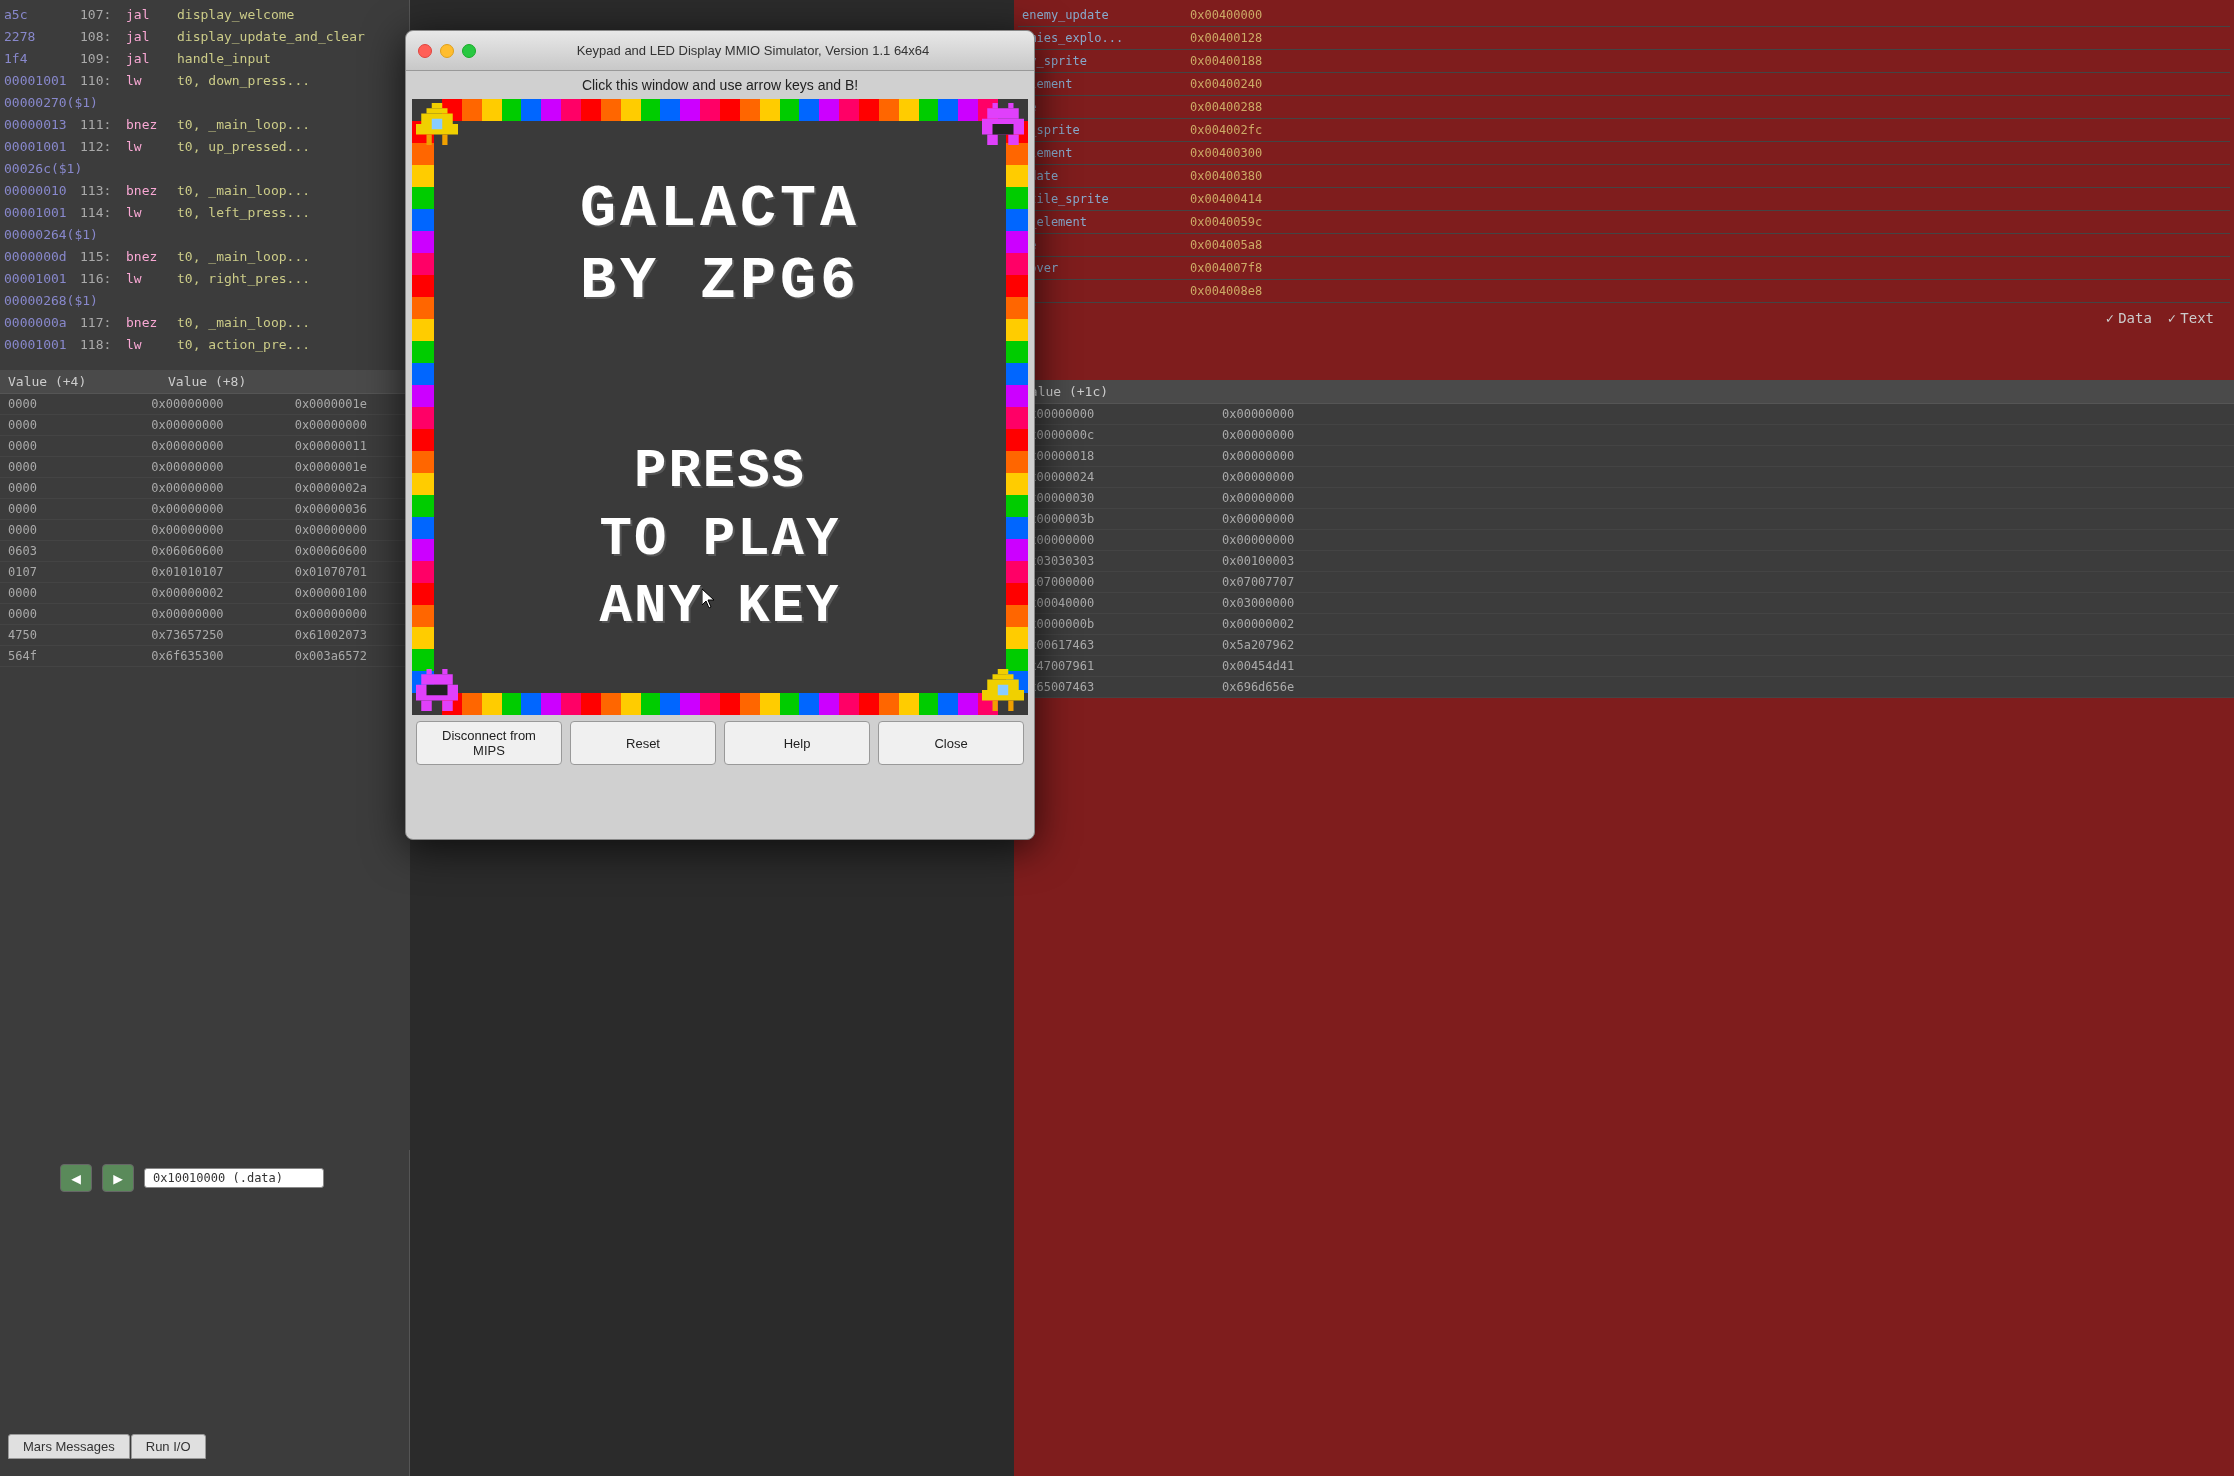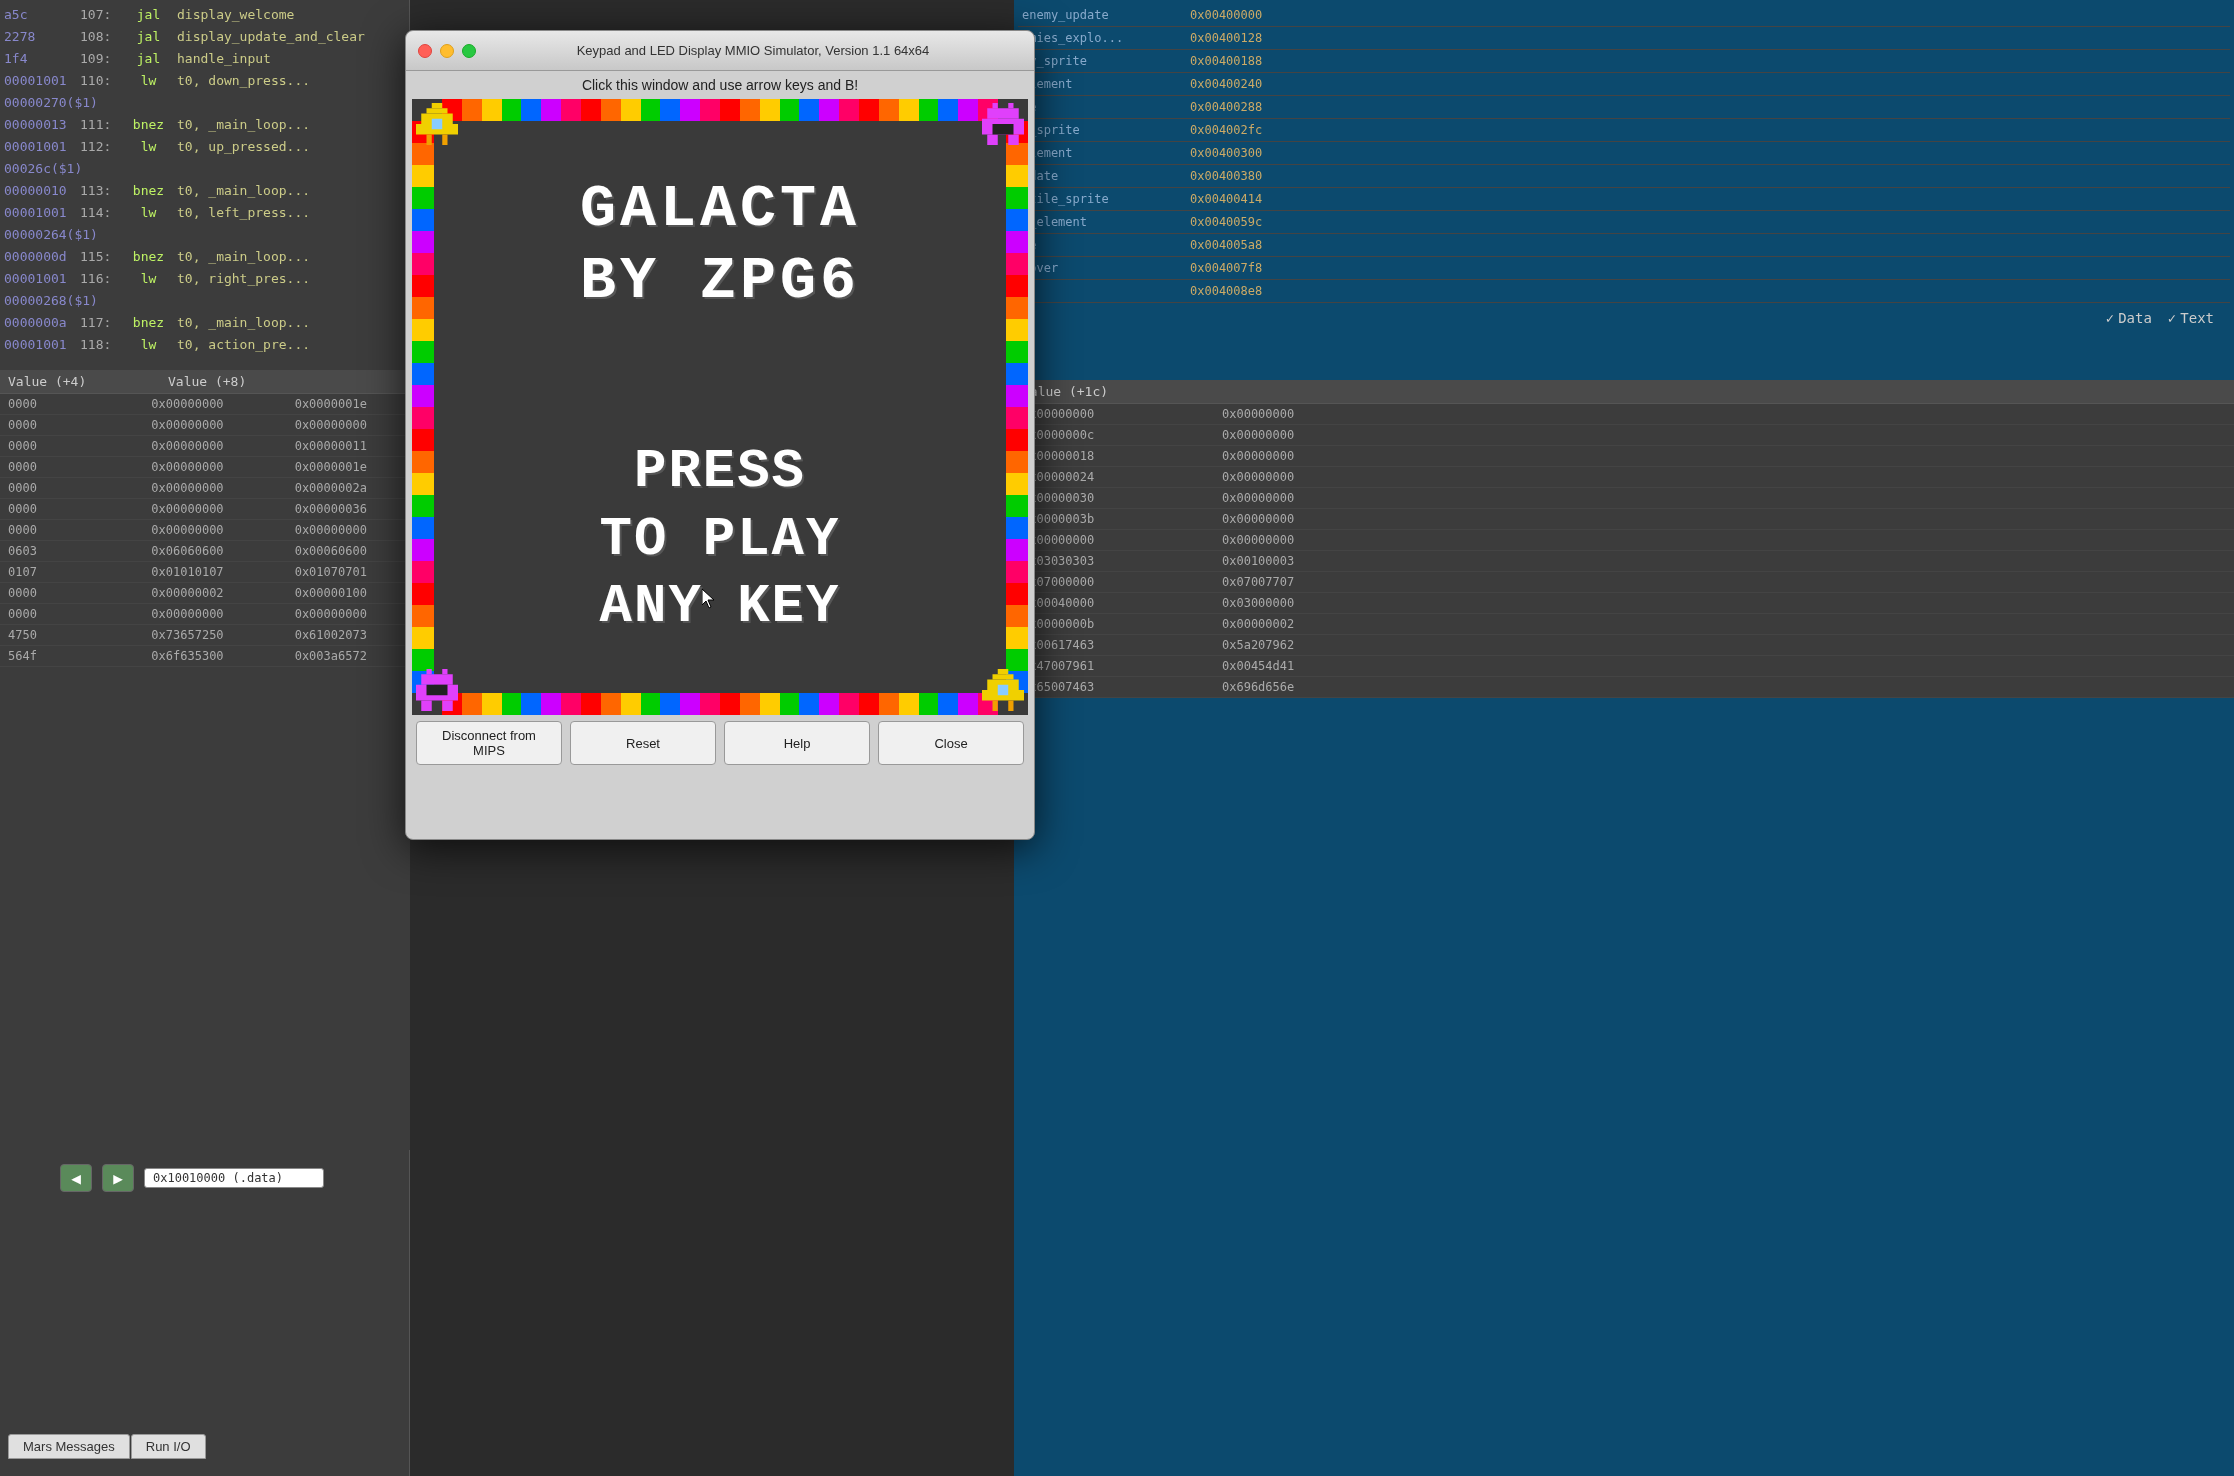--- a/index.html
+++ b/index.html
@@ -32,21 +32,21 @@
       font-size: 13px;
       line-height: 22px;
     }
     .asm-row {
       display: flex;
       gap: 6px;
       white-space: nowrap;
     }
     .asm-addr { color: #8888cc; width: 70px; }
     .asm-num { color: #aaa; width: 40px; }
-    .asm-op { color: #bef264; width: 45px; text-align: center; }
+    .asm-op { color: #f9a8d4; width: 45px; }
     .asm-args { color: #cccc88; flex: 1; overflow: hidden; }
 
     
     .left-bottom {
       position: absolute;
       left: 0;
       top: 370px;
       width: 410px;
       height: 780px;
       background: #3c3c3c;
@@ -123,21 +123,21 @@
       cursor: pointer;
       color: #333;
     }
 
     
     .right-panel {
       position: absolute;
       right: 0; top: 0;
       width: 1220px;
       height: 1476px;
-      background: #0c4a6e;
+      background: #7f1d1d;
       padding: 4px;
     }
     .right-table-top {
       color: #ccc;
       font-size: 12px;
     }
     .right-row {
       display: flex;
       gap: 8px;
       line-height: 22px;

